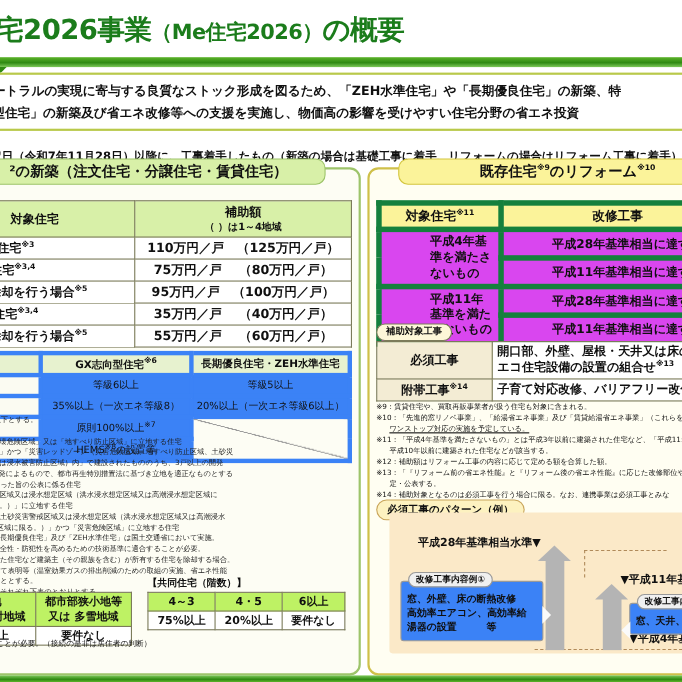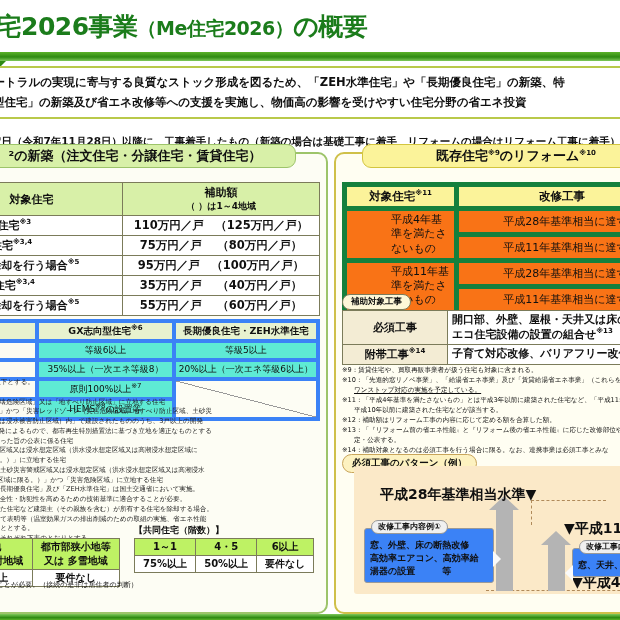--- a/index.html
+++ b/index.html
@@ -75,21 +75,21 @@
   .t1 th{background:#d8f0a8;font-weight:bold;font-size:11px;}
   .t1 td{background:#fff;font-size:11.5px;font-weight:bold;}
   .t1 td.lbl{text-align:left;padding-left:6px;font-size:11px;}
   .t1 td.sub{padding-left:16px;position:relative;}
   .t1 .dash{border-top:1px dashed #8a8a6a;}
 
   
   .t2{position:absolute;left:-22px;top:165px;width:380px;}
   .t2 th,.t2 td{border:4px solid #3b82f6;padding:1px 3px;text-align:center;white-space:nowrap;font-size:9px;}
   .t2 th{background:#e7f2cf;font-weight:bold;font-size:9.5px;}
-  .t2 td{background:#5eead4;}
+  .t2 td{background:#3b82f6;}
   .t2 td.lh{text-align:left;background:#fbfbf2;padding-left:4px;}
   .diagcell{background:linear-gradient(to top right,transparent 49.3%,#999 49.3%,#999 50.7%,transparent 50.7%)!important;}
 
   
   .fn{position:absolute;left:-22px;width:392px;font-size:6.6px;line-height:1.42;color:#1c1c1c;white-space:nowrap;}
   .fn-l{top:224px;}
   .fn div{margin-bottom:0.4px;}
 
   
   .mini{position:absolute;font-size:8.5px;}
@@ -98,21 +98,21 @@
   .mini th{background:#bef264;}
   .mini-cap{font-size:9px;font-weight:bold;margin-bottom:1px;}
   .m1{left:-22px;top:384px;width:180px;}
   .m2{left:172px;top:370px;width:180px;}
   .lastnote{position:absolute;left:-22px;top:426px;font-size:7px;white-space:nowrap;}
 
   
   .rt1{position:absolute;left:6px;top:28px;width:328px;}
   .rt1 th,.rt1 td{border:5px solid #15803d;padding:2px 4px;text-align:center;white-space:nowrap;font-size:11px;}
   .rt1 th{background:#fbf39a;font-weight:bold;font-size:11.5px;}
-  .rt1 td{background:#f97316;font-weight:normal;padding-left:44px;}
+  .rt1 td{background:#d946ef;font-weight:bold;padding-left:44px;}
   .rt1 td.left{text-align:left;white-space:normal;line-height:1.3;width:110px;}
 
   .tag{
     position:absolute;padding:1px 8px;border-radius:8px;
     border:1px solid #7b7b5a;background:#fdf7d8;
     font-size:8.5px;font-weight:bold;white-space:nowrap;
   }
   .tag-koji{left:6px;top:140px;text-align:right;}
 
   .rt2{position:absolute;left:6px;top:156px;width:328px;}
@@ -124,21 +124,21 @@
   .fn-r div{margin-bottom:0.4px;}
   .indent{padding-left:12px;}
   .uline{text-decoration:underline;}
 
   
   .patbox{
     position:absolute;left:18px;top:312px;width:330px;height:128px;
     background:#fbe9c8;border-radius:3px;
   }
   .pat-tag{left:6px;top:300px;background:#fdf2c0;border:1px solid #c9a55a;border-radius:10px;padding:2px 9px;font-size:9.5px;}
-  .lvl{position:absolute;font-size:14px;font-weight:bold;white-space:nowrap;}
+  .lvl{position:absolute;font-size:10px;font-weight:bold;white-space:nowrap;}
   .lvl-h28{left:44px;top:332px;}
   .lvl-h11{left:228px;top:366px;}
   .lvl-h4{left:236px;top:420px;}
   .arrow{position:absolute;width:17px;background:#b4b4b4;}
   .arrow:before{
     content:"";position:absolute;left:-7px;top:-13px;
     border-left:15px solid transparent;border-right:15px solid transparent;
     border-bottom:14px solid #b4b4b4;
   }
   .ar1{left:160px;top:355px;height:82px;}
@@ -296,27 +296,27 @@
         </tr>
       </tbody>
         </table>
     </div>
 
     <div class="mini m2">
       <div class="mini-cap">【共同住宅（階数）】</div>
       <table>
         <tbody>
             <tr>
-          <th>1～1</th>
+          <th>4～3</th>
           <th>4・5</th>
           <th>6以上</th>
         </tr>
         <tr>
           <td>75%以上</td>
-          <td>50%以上</td>
+          <td>20%以上</td>
           <td>要件なし</td>
         </tr>
       </tbody>
         </table>
     </div>
 
     <div class="lastnote">な規格に適合することが必要。（接続の是非は居住者の判断）</div>
   </div>
 
   <div class="panel panel-r">

